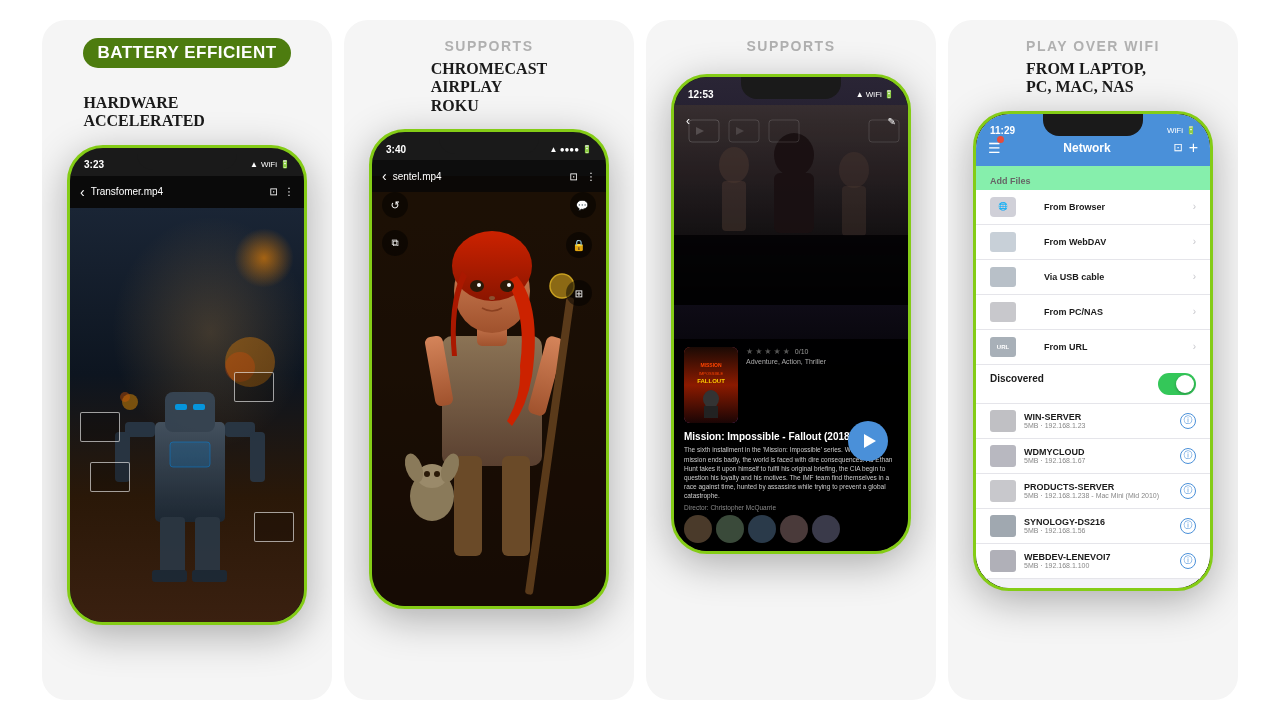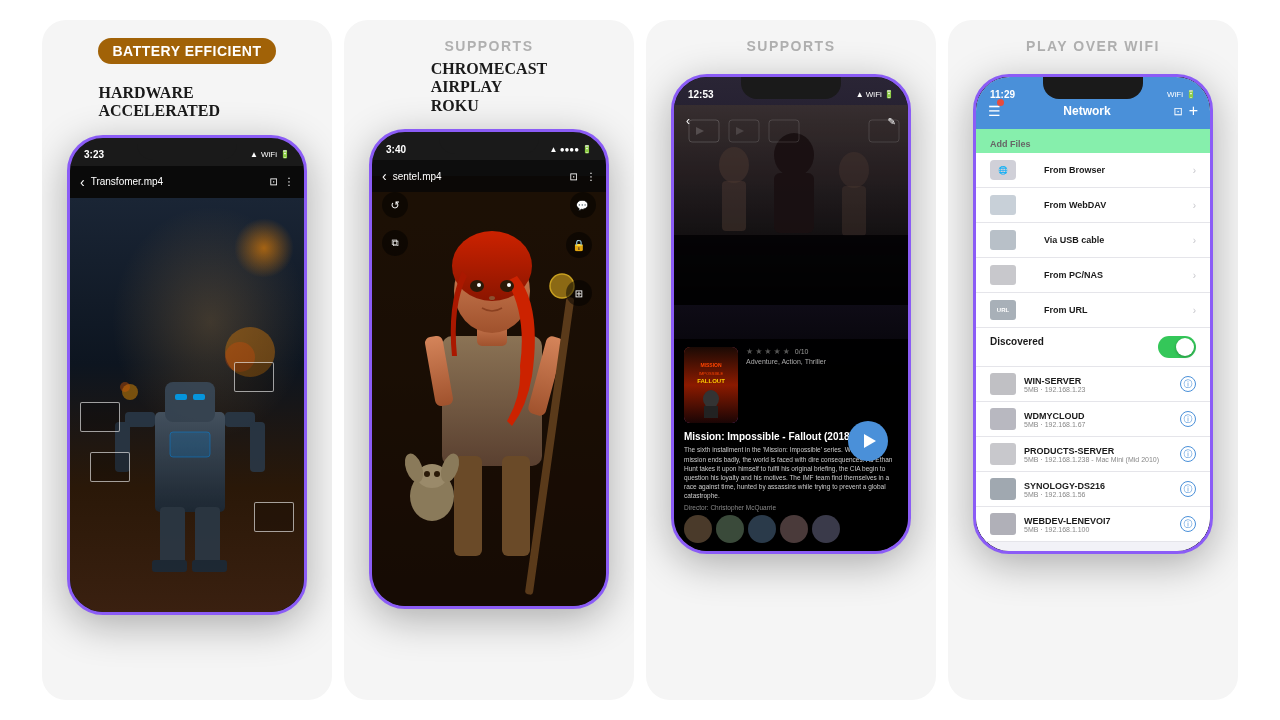--- a/index.html
+++ b/index.html
@@ -31,29 +31,29 @@
       padding: 18px 16px 0 16px;
       position: relative;
       overflow: hidden;
     }
     .card-header {
       text-align: center;
       margin-bottom: 14px;
       flex-shrink: 0;
     }
     .badge {
-      background: #a16207;
+      background: #4d7c0f;
       color: #fff;
       border-radius: 20px;
       padding: 5px 14px;
-      font-size: 14px;
+      font-size: 17px;
       font-weight: 700;
       letter-spacing: 0.5px;
       display: inline-block;
-      margin-bottom: 20px;
+      margin-bottom: 26px;
     }
     .supports-label {
       color: #b0b0b0;
       font-size: 14px;
       font-weight: 600;
       letter-spacing: 1.5px;
       text-transform: uppercase;
       margin-bottom: 6px;
     }
     .card-title {
@@ -64,21 +64,21 @@
       line-height: 1.15;
       text-align: left;
       font-family: Liberation Serif, serif;
     }
     
     .phone-mockup {
       width: 240px;
       height: 480px;
       background: #1a1a1a;
       border-radius: 36px;
-      border: 3px solid #8b5cf6;
+      border: 3px solid #84cc16;
       position: relative;
       overflow: hidden;
       flex-shrink: 0;
       box-shadow: 0 10px 40px rgba(0,0,0,0.3);
     }
     .phone-notch {
       position: absolute;
       top: 0;
       left: 50%;
       transform: translateX(-50%);
@@ -798,20 +798,24 @@
             <div class="actor-thumb" style="background:#3a3a4a;"></div>
           </div>
         </div>
       </div>
     </div>
   </div>
 
   <div class="card">
     <div class="card-header">
       <div class="supports-label">PLAY OVER WIFI</div>
+      <div class="card-title">
+        <span>FROM LAPTOP,</span><br>
+        <span>PC, MAC, NAS</span>
+      </div>
     </div>
     <div class="phone-mockup">
       <div class="phone-notch"></div>
       <div class="phone-screen">
         <div class="phone4-bg"></div>
 
         <div class="status-bar" style="z-index:10;">
           <span class="status-time" style="color:#fff;">11:29</span>
           <div class="status-icons">
             <span style="color:#fff;font-size:8px;">WiFi</span>

